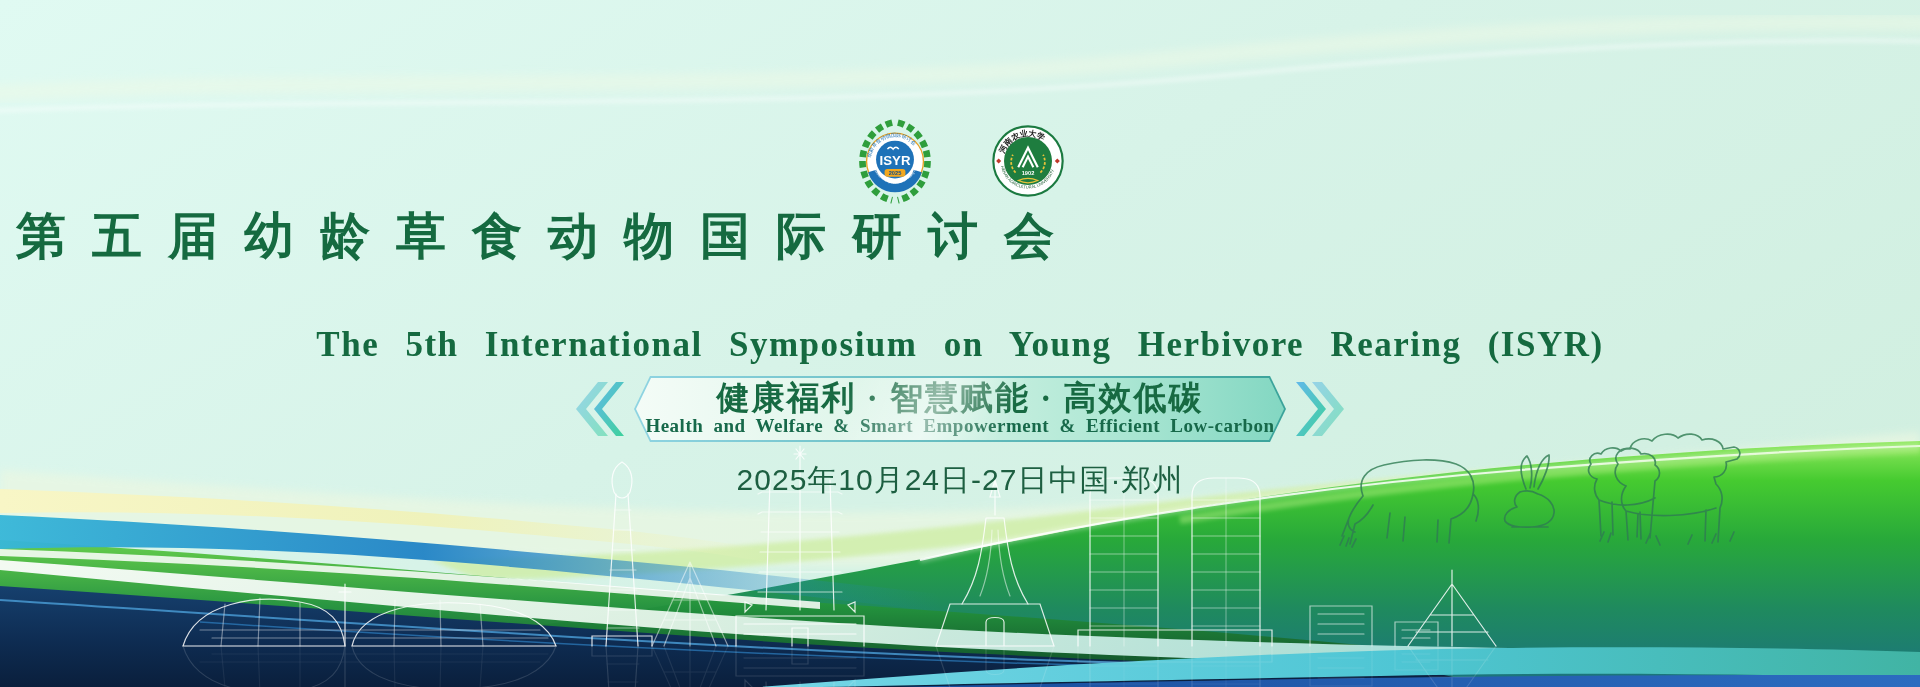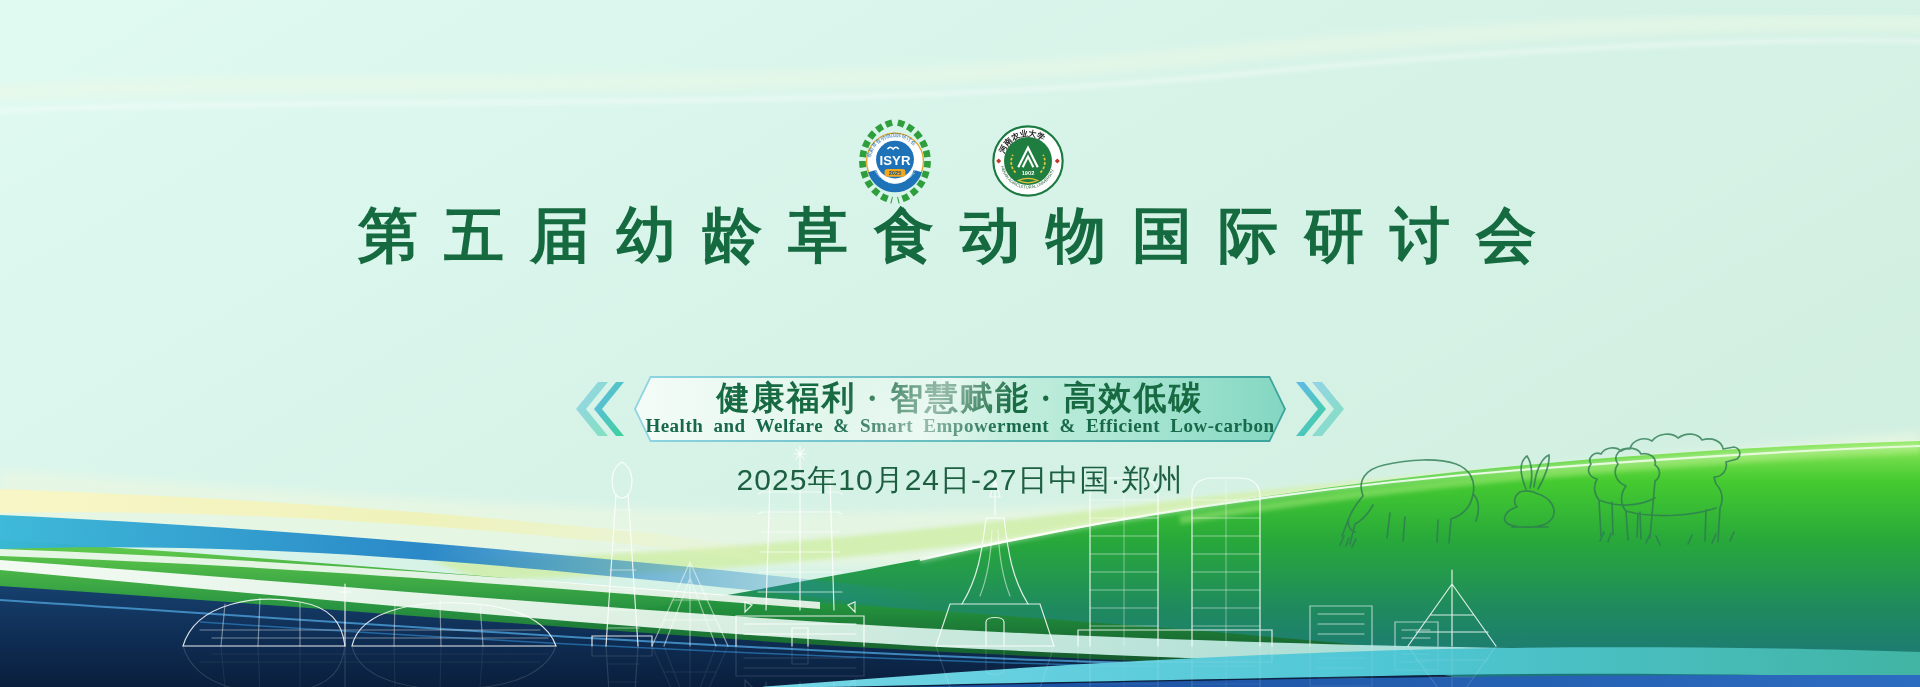--- a/index.html
+++ b/index.html
@@ -5,22 +5,22 @@
   html,body{margin:0;padding:0;background:#0a1f3c;}
   .banner{
     position:relative;width:1920px;height:687px;overflow:hidden;
     background:linear-gradient(150deg,#e0faf2 0%,#d7f3e8 45%,#cfeede 100%);
     font-family:"Liberation Serif", serif;
   }
   .bg-art{position:absolute;inset:0;display:block;}
   .content{position:absolute;inset:0;}
   .logo-row{position:absolute;top:116px;left:0;right:0;display:flex;justify-content:center;align-items:center;gap:50px;}
   .main-title-zh{
-    position:absolute;top:192px;left:0;right:0;margin:10px;text-align:center;
-    font-size:60px;font-weight:bold;color:#156a40;letter-spacing:26px;line-height:1.15;
+    position:absolute;top:192px;left:0;right:0;margin:16px;
+    font-size:50px;font-weight:bold;color:#156a40;letter-spacing:26px;line-height:1.15;
   }
   .main-title-en{
     position:absolute;top:327px;left:0;right:0;margin:0;text-align:center;
     font-size:35px;font-weight:bold;color:#156a40;letter-spacing:1.5px;word-spacing:16px;line-height:1;
   }
   .slogan-row{position:absolute;top:374px;left:0;right:0;height:70px;display:flex;justify-content:center;align-items:center;gap:10px;}
   .slogan-box{position:relative;width:652px;height:66px;
     clip-path:polygon(16px 0,calc(100% - 16px) 0,100% 50%,calc(100% - 16px) 100%,16px 100%,0 50%);
     background:linear-gradient(90deg,#8fd4e2,#3aa39a);}
   .slogan-inner{position:absolute;inset:2px;
@@ -222,20 +222,21 @@
         <rect x="76" y="43" width="4" height="4" transform="rotate(45 78 45)" fill="#c0392b"></rect>
         <path d="M34,52 L45,30 L56,52 M39,52 L45,40 L51,52" stroke="#ffffff" stroke-width="2.4" fill="none"></path>
         <path d="M31,58 A17,17 0 0 1 28,38" stroke="#e8c23a" stroke-width="2" stroke-dasharray="3 2" fill="none"></path>
         <path d="M59,58 A17,17 0 0 0 62,38" stroke="#e8c23a" stroke-width="2" stroke-dasharray="3 2" fill="none"></path>
         <text x="45" y="61" text-anchor="middle" font-size="6.4" font-weight="bold" fill="#ffffff" font-family="Liberation Sans, sans-serif">1902</text>
         <path d="M34,67 Q45,62 56,67 Q45,72 34,67 Z" stroke="#e8c23a" stroke-width="1.4" fill="none"></path>
       </svg>
     </div>
 
     <h1 class="main-title-zh">第五届幼龄草食动物国际研讨会</h1>
+    <h2 class="main-title-en">The 5th International Symposium on Young Herbivore Rearing (ISYR)</h2>
 
     <div class="slogan-row">
       <svg class="chev" width="48" height="58" viewBox="0 0 48 58">
         <defs>
             <linearGradient id="gChevL" x1="0" y1="0" x2="1" y2="1">
           <stop offset="0" stop-color="#62b9ea"></stop>
               <stop offset="1" stop-color="#3ed19c"></stop>
             </linearGradient>
           </defs>
         <polygon points="22,2 32,2 10,29 32,56 22,56 0,29" fill="url(#gChevL)" opacity=".55"></polygon>

